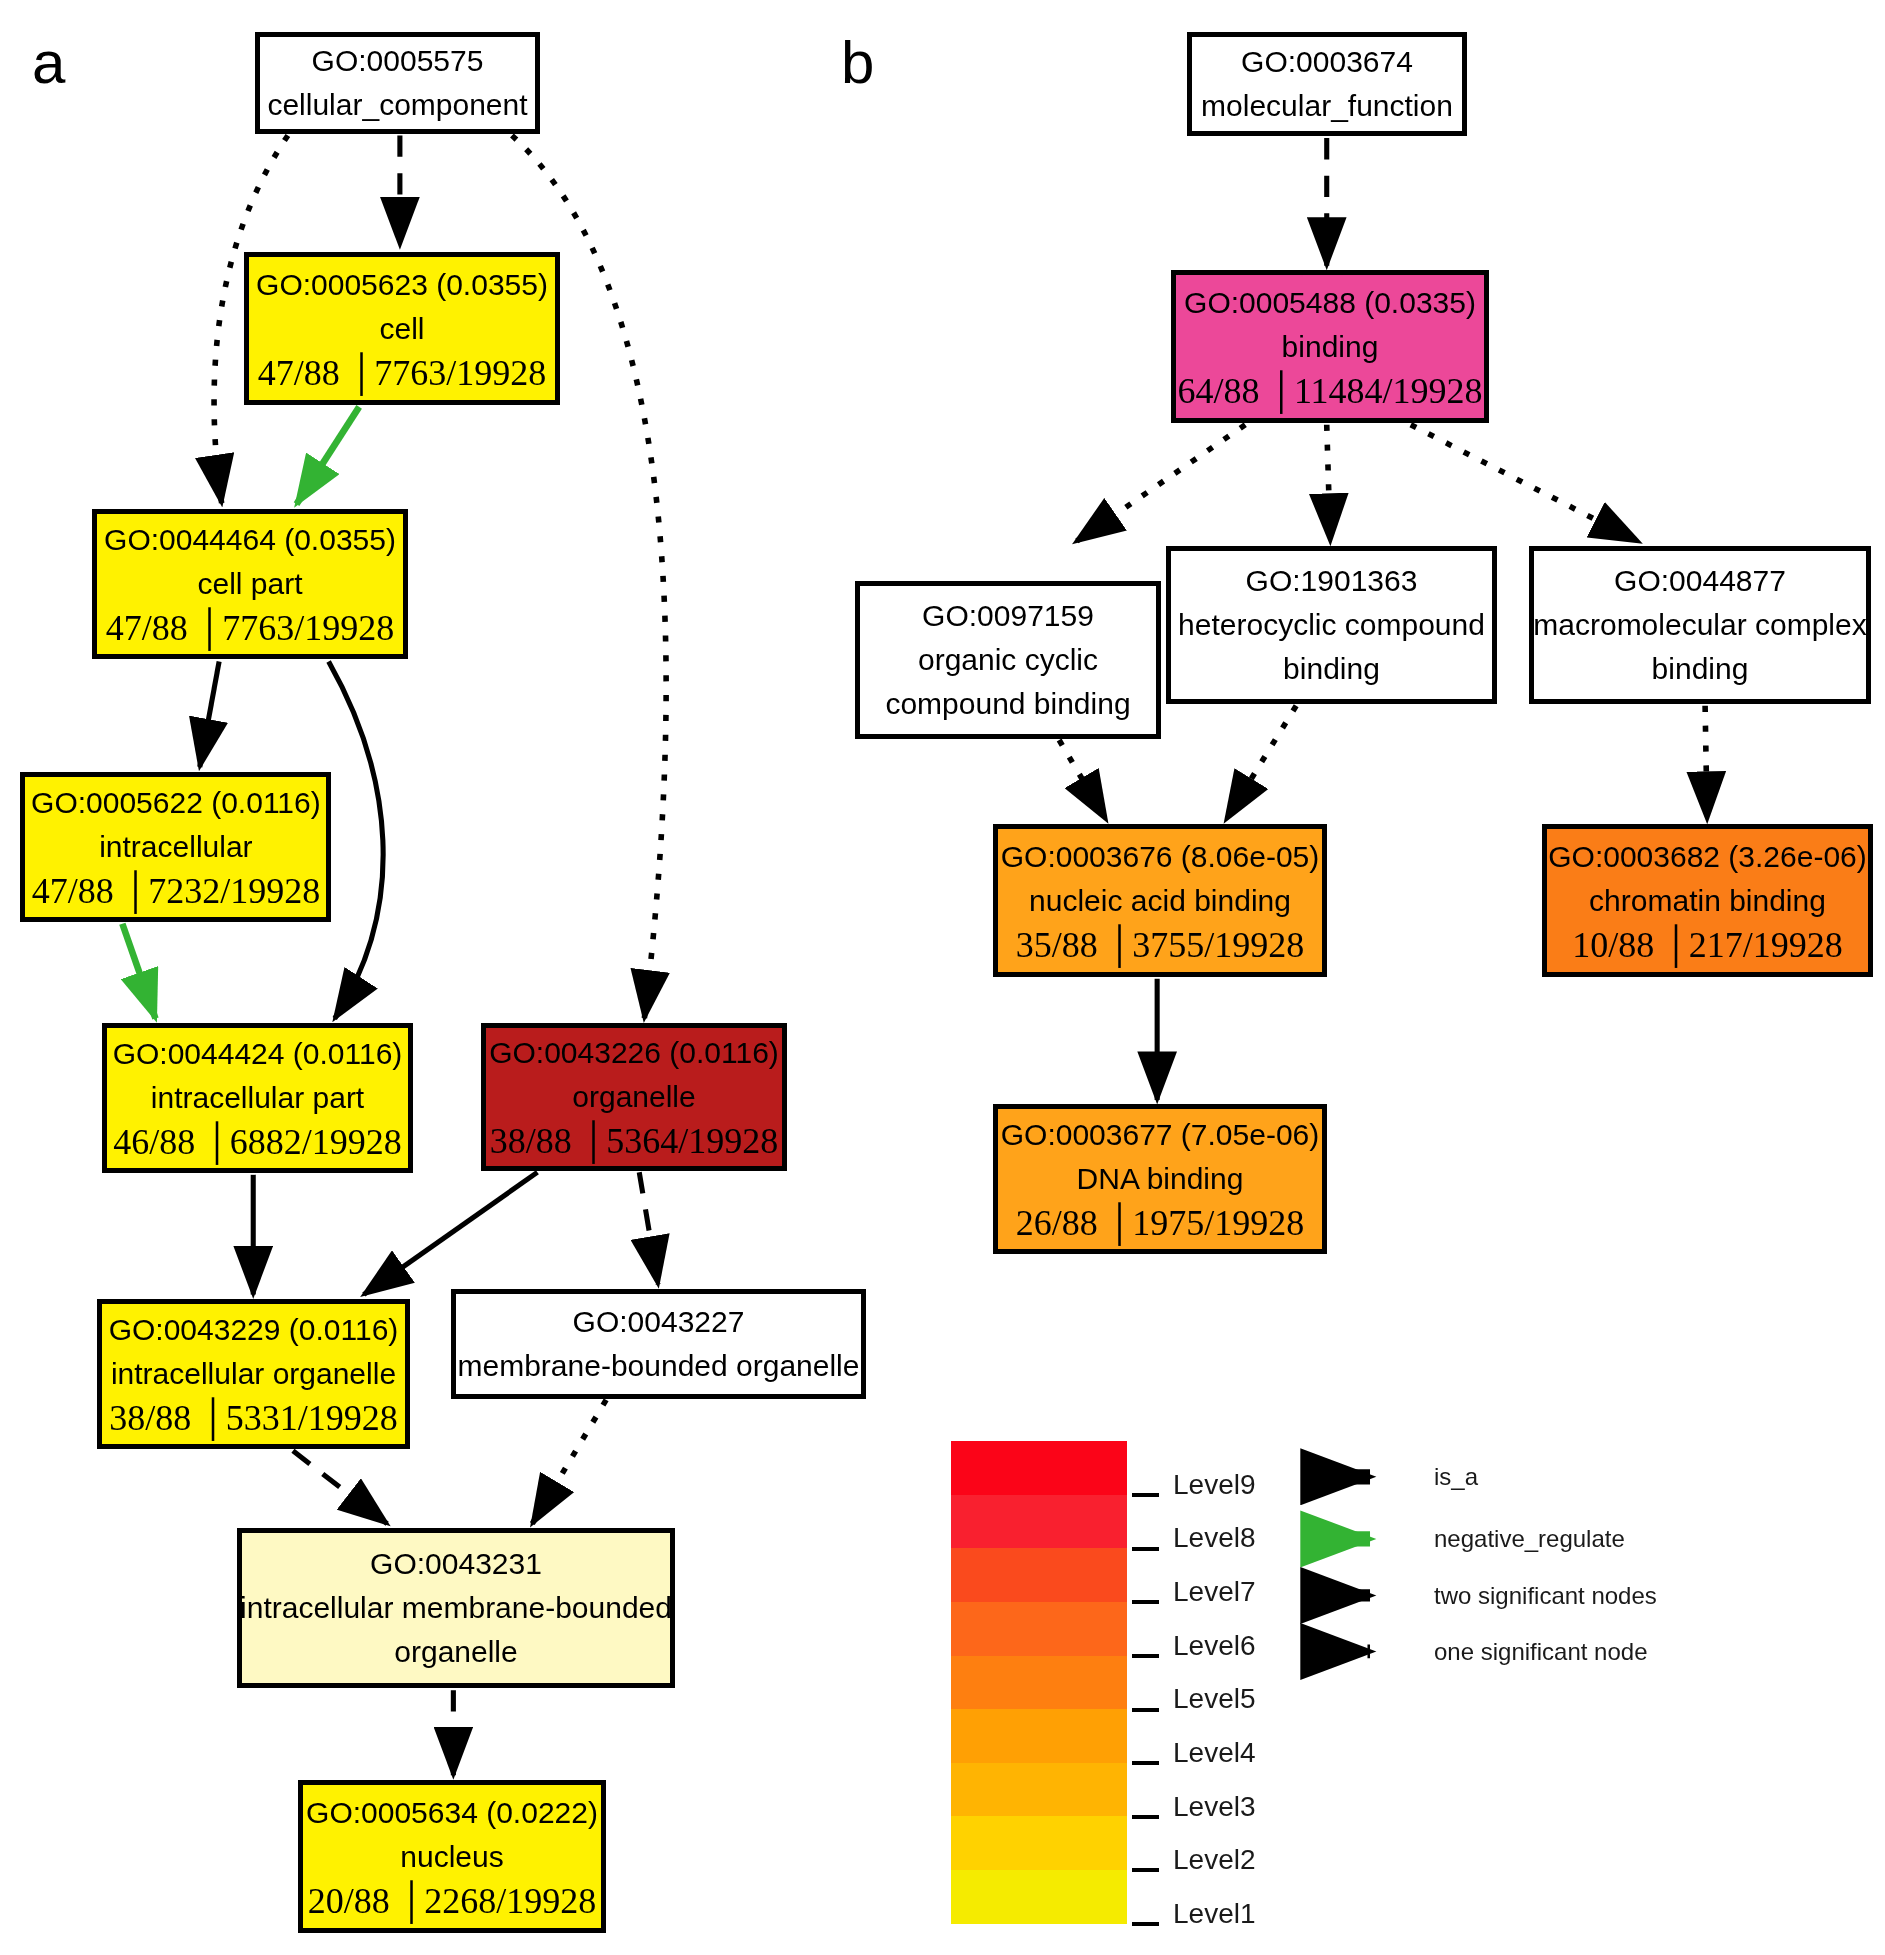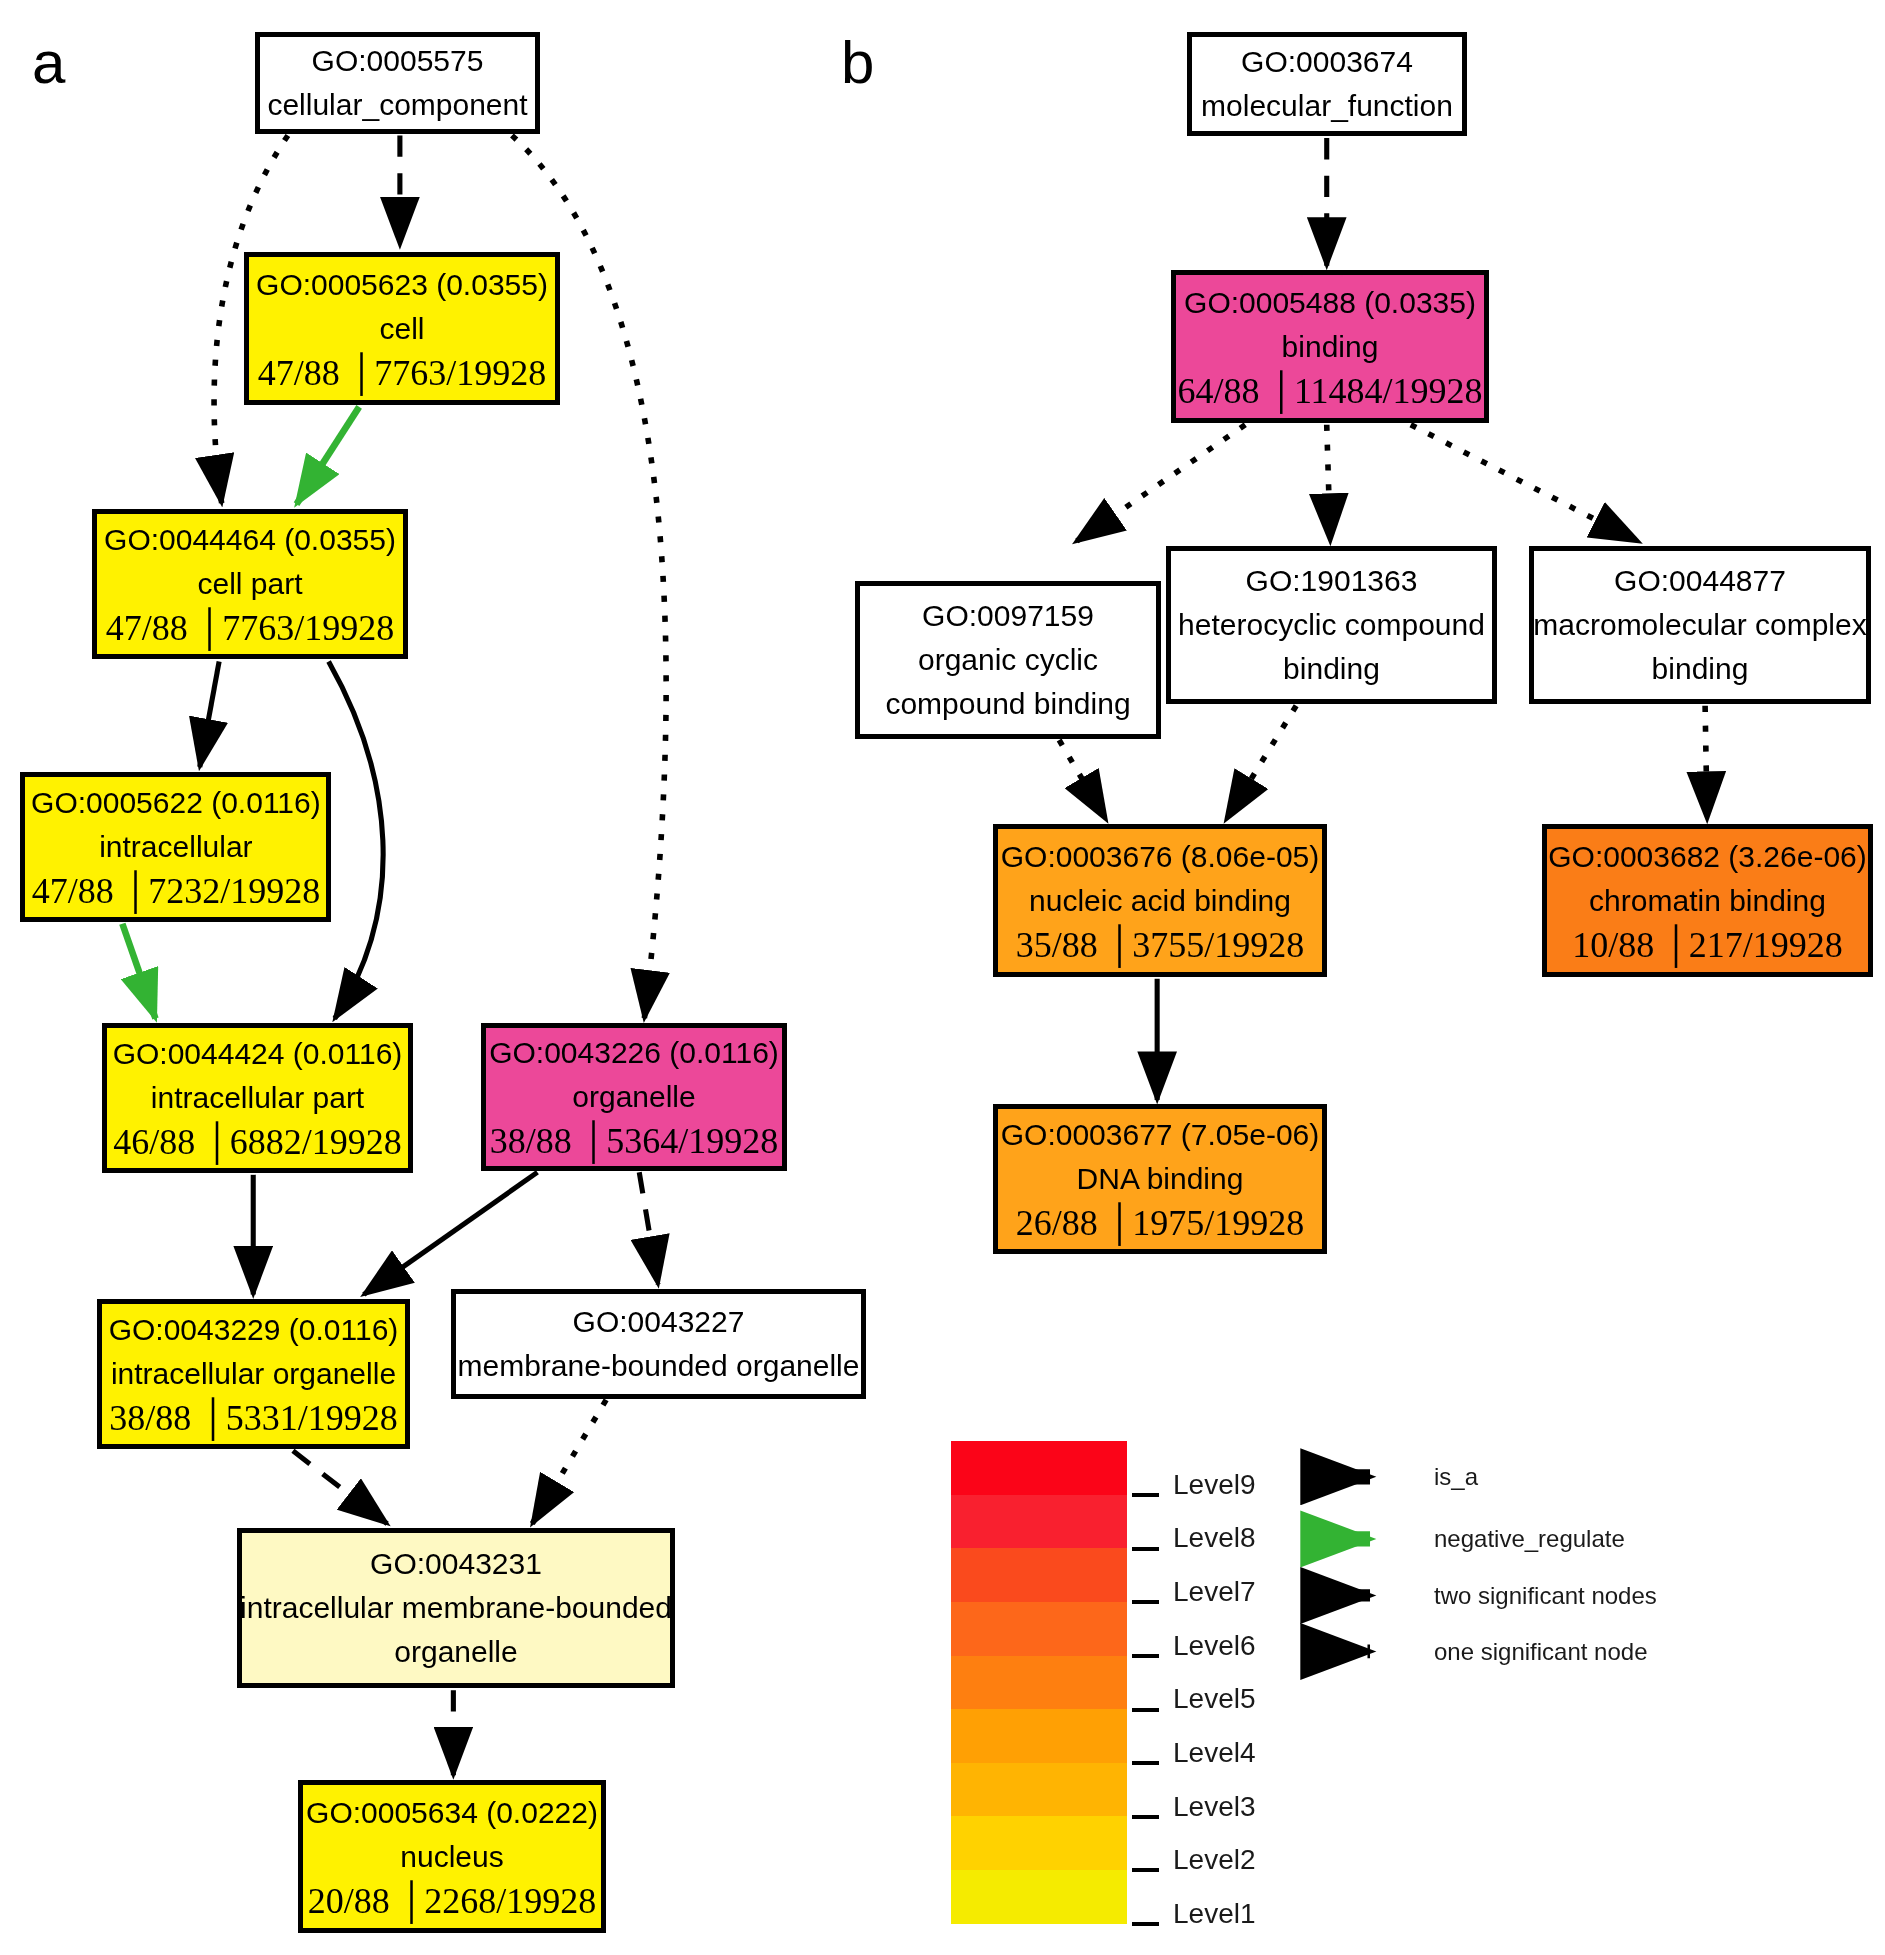--- a/index.html
+++ b/index.html
@@ -128,21 +128,21 @@
       <div class="node" style="left: 20.4px; top: 772px; width: 311px; height: 150px; background: rgb(255, 242, 0);">
         <div class="line">GO:0005622 (0.0116)</div>
         <div class="line">intracellular</div>
         <div class="line serif">47/88 │7232/19928</div>
       </div>
       <div class="node" style="left: 102px; top: 1023px; width: 311px; height: 150px; background: rgb(255, 242, 0);">
         <div class="line">GO:0044424 (0.0116)</div>
         <div class="line">intracellular part</div>
         <div class="line serif">46/88 │6882/19928</div>
       </div>
-      <div class="node" style="left: 481px; top: 1023px; width: 306px; height: 148px; background: #ec4899;">
+      <div class="node" style="left: 481px; top: 1023px; width: 306px; height: 148px; background: #b91c1c;">
         <div class="line">GO:0043226 (0.0116)</div>
         <div class="line">organelle</div>
         <div class="line serif">38/88 │5364/19928</div>
       </div>
       <div class="node" style="left: 97px; top: 1299px; width: 313px; height: 150px; background: rgb(255, 242, 0);">
         <div class="line">GO:0043229 (0.0116)</div>
         <div class="line">intracellular organelle</div>
         <div class="line serif">38/88 │5331/19928</div>
       </div>
       <div class="node" style="left: 451px; top: 1289px; width: 415px; height: 110px; background: rgb(255, 255, 255);">

